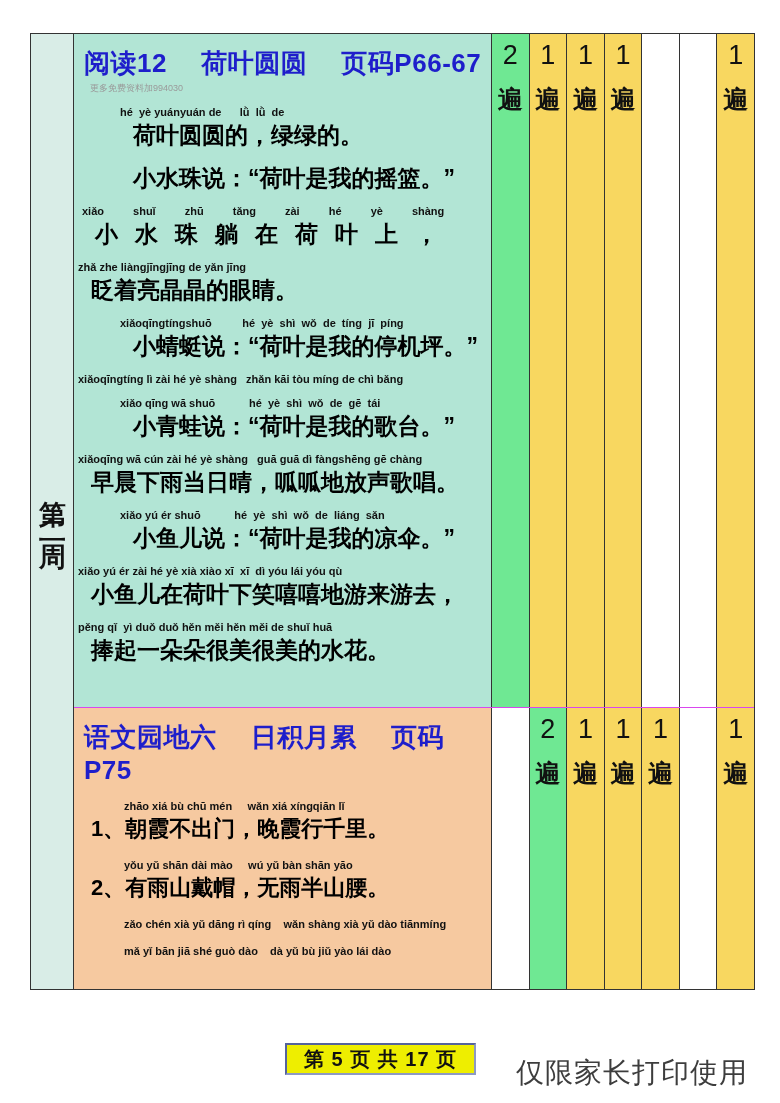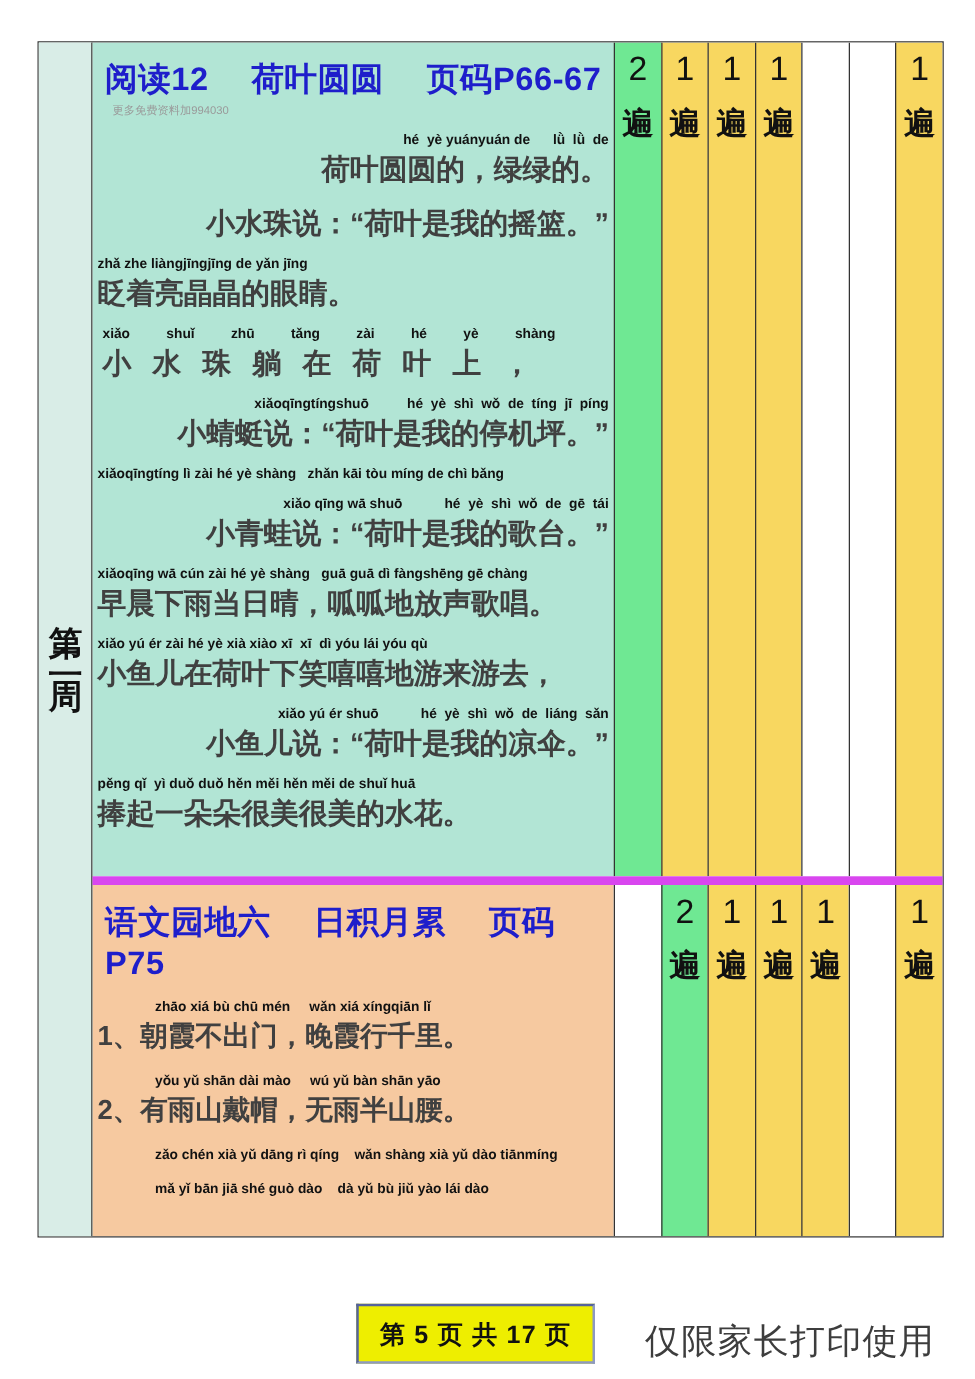--- a/index.html
+++ b/index.html
@@ -22,60 +22,60 @@
     display:flex; align-items:center; justify-content:center;
   }
   .week-label {
     writing-mode:vertical-rl; text-orientation:upright;
     font-size:27px; font-weight:bold; color:#111;
     letter-spacing:22px; line-height:43px;
   }
   .body-col { flex:1; display:flex; flex-direction:column; }
 
   .section { display:flex; overflow:hidden; }
-  .section.s1 { height:674px; border-bottom:7px solid #d946ef; }
+  .section.s1 { height:674px; border-bottom:1px solid #d946ef; }
   .section.s2 { flex:1; }
 
   .text-col { width:417px; flex:0 0 417px; padding:6px 4px 0 4px; overflow:hidden; }
 
   .sec-title {
     font-size:26px; font-weight:bold; color:#1e1ecb;
     padding:6px 0 0 6px; white-space:pre-wrap; letter-spacing:0.5px;
   }
   .watermark { font-size:9px; color:#9a9a9a; padding-left:12px; margin-top:1px; }
 
   .line { margin-top:11px; }
   .s2 .line { margin-top:14px; }
   .pinyin {
     font-size:11px; font-weight:bold; color:#111;
     line-height:13px; white-space:pre-wrap;
   }
   .hanzi {
-    font-size:23px; font-weight:bold; color:#404040;
-    line-height:32px; white-space:pre-wrap;
+    font-size:23px; font-weight:bold; color:#000000;
+    line-height:32px; white-space:pre-wrap;margin-left:13px;
   }
   .s2 .hanzi { font-size:22px; }
-  .line.indent .pinyin, .line.indent .hanzi { padding-left:42px;text-align:right; }
+  .line.indent .pinyin, .line.indent .hanzi { padding-left:42px; }
   .line.pindent .pinyin { padding-left:46px; }
   .line.spread .pinyin { word-spacing:26px; padding-left:4px; }
   .line.spread .hanzi { letter-spacing:17px; padding-left:4px; }
 
   
   .tallies { flex:1; display:flex; }
   .tally-cell {
     flex:1; border-left:1px solid #333;
     display:flex; flex-direction:column; align-items:center;
     padding-top:6px; background:#fff;
   }
   .tally-cell .count { font-size:27px; color:#111; line-height:30px; }
   .tally-cell .unit  { font-size:25px; color:#111; line-height:26px; margin-top:16px; font-weight:bold; }
 
   
   .page-badge {
-    position:absolute; left:285px; top:1043px; width:191px; height:48px;
+    position:absolute; left:285px; top:1043px; width:191px; height:32px;
     background:#eeee00;
     border:2px solid; border-color:#55639c #8d99c2 #8d99c2 #55639c;
     display:flex; align-items:center; justify-content:center;
     font-size:20px; font-weight:bold; color:#111; white-space:pre-wrap;
     letter-spacing:1px;
   }
   .notice {
     position:absolute; left:516px; top:1054px;
     font-size:28px; color:#3d3d3d; letter-spacing:1px;
   }
@@ -97,50 +97,50 @@
           <div class="sec-title">阅读12　 荷叶圆圆　 页码P66-67</div>
           <div class="watermark">更多免费资料加994030</div>
 
           <div class="line indent">
             <div class="pinyin">hé  yè yuányuán de      lǜ  lǜ  de</div>
             <div class="hanzi">荷叶圆圆的，绿绿的。</div>
           </div>
           <div class="line indent">
             <div class="hanzi">小水珠说：“荷叶是我的摇篮。”</div>
           </div>
-          <div class="line">
-            <div class="pinyin">zhǎ zhe liàngjīngjīng de yǎn jīng</div>
-            <div class="hanzi">眨着亮晶晶的眼睛。</div>
-          </div>
           <div class="line spread">
             <div class="pinyin">xiǎo shuǐ zhū tǎng zài hé yè shàng</div>
             <div class="hanzi">小水珠躺在荷叶上，</div>
           </div>
+          <div class="line">
+            <div class="pinyin">zhǎ zhe liàngjīngjīng de yǎn jīng</div>
+            <div class="hanzi">眨着亮晶晶的眼睛。</div>
+          </div>
           <div class="line indent">
             <div class="pinyin">xiǎoqīngtíngshuō          hé  yè  shì  wǒ  de  tíng  jī  píng</div>
             <div class="hanzi">小蜻蜓说：“荷叶是我的停机坪。”</div>
           </div>
           <div class="line">
             <div class="pinyin">xiǎoqīngtíng lì zài hé yè shàng   zhǎn kāi tòu míng de chì bǎng</div>
           </div>
           <div class="line indent">
             <div class="pinyin">xiǎo qīng wā shuō           hé  yè  shì  wǒ  de  gē  tái</div>
             <div class="hanzi">小青蛙说：“荷叶是我的歌台。”</div>
           </div>
           <div class="line">
             <div class="pinyin">xiǎoqīng wā cún zài hé yè shàng   guā guā dì fàngshēng gē chàng</div>
             <div class="hanzi">早晨下雨当日晴，呱呱地放声歌唱。</div>
           </div>
+          <div class="line indent">
+            <div class="pinyin">xiǎo yú ér shuō           hé  yè  shì  wǒ  de  liáng  sǎn</div>
+            <div class="hanzi">小鱼儿说：“荷叶是我的凉伞。”</div>
+          </div>
           <div class="line">
             <div class="pinyin">xiǎo yú ér zài hé yè xià xiào xī  xī  dì yóu lái yóu qù</div>
             <div class="hanzi">小鱼儿在荷叶下笑嘻嘻地游来游去，</div>
-          </div>
-          <div class="line indent">
-            <div class="pinyin">xiǎo yú ér shuō           hé  yè  shì  wǒ  de  liáng  sǎn</div>
-            <div class="hanzi">小鱼儿说：“荷叶是我的凉伞。”</div>
           </div>
           <div class="line">
             <div class="pinyin">pěng qǐ  yì duǒ duǒ hěn měi hěn měi de shuǐ huā</div>
             <div class="hanzi">捧起一朵朵很美很美的水花。</div>
           </div>
         </div>
 
         <div class="tallies">
           <div class="tally-cell" style="background: rgb(111, 232, 147);">
             <span class="count">2</span>

